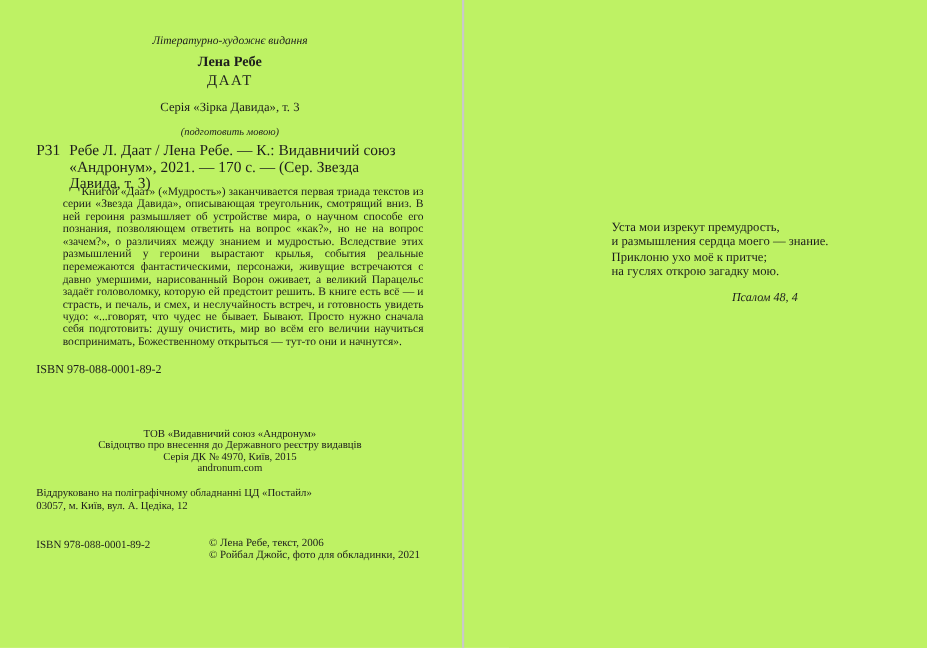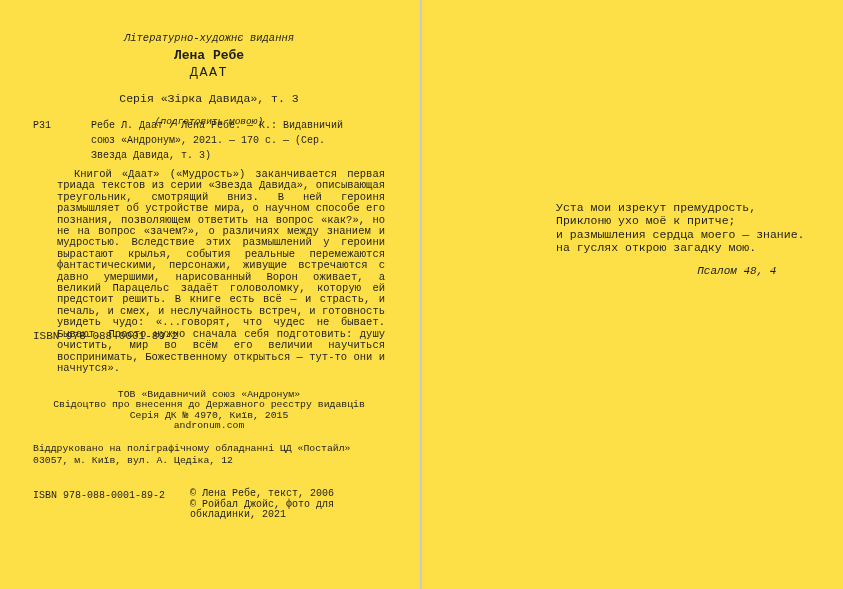--- a/index.html
+++ b/index.html
@@ -1,35 +1,35 @@
 <!DOCTYPE html>
 <html><head>
 <meta charset="utf-8">
 <style>
   html, body { margin:0; padding:0; background:#ffffff; }
   .spread {
     position:relative; width:843px; height:589px; overflow:hidden;
-    background:#fde047; color:#1d1d1d;
-    font-family:Liberation Mono, monospace;
+    background:#bef264; color:#1d1d1d;
+    font-family:Liberation Serif, serif;
     -webkit-font-smoothing:antialiased;
   }
   .divider { position:absolute; left:420px; top:0; width:2px; height:589px; background:#c9c9c9; }
   .page-left  { position:absolute; left:0;   top:0; width:420px; height:589px; }
   .page-right { position:absolute; left:422px; top:0; width:431px; height:589px; }
 
   
   .header { position:absolute; left:33px; top:32px; width:352px; text-align:center; }
   .edition-note { font-style:italic; font-size:10.5px; line-height:12px; }
   .author { font-weight:bold; font-size:13px; line-height:15px; margin-top:4px; }
   .book-title { font-size:13.5px; line-height:15px; letter-spacing:1.5px; margin-top:2px; }
   .series { font-size:11.5px; line-height:13px; margin-top:12px; }
   .lang-note { font-style:italic; font-size:9.5px; line-height:11px; margin-top:11px; }
 
   
-  .bib { position:absolute; left:33px; top:119px; width:327px; font-size:10px; line-height:14.8px; display:flex;gap:28px; }
+  .bib { position:absolute; left:33px; top:131px; width:327px; font-size:14px; line-height:14.8px; display:flex; }
   .bib-code { flex:0 0 30px; }
   .bib-text { flex:1; }
 
   
   .annotation {
     position:absolute; left:57px; top:169px; width:328px; margin:0;
     font-size:10.5px; line-height:11.4px; text-align:justify; text-indent:17px;
   }
 
   .isbn-top { position:absolute; left:33px; top:330px; font-size:11px; }
@@ -92,20 +92,20 @@
       <div class="copyright-line">© Ройбал Джойс, фото для обкладинки, 2021</div>
     </div>
 
   </div>
 
   <div class="divider"></div>
 
   <div class="page-right">
     <div class="quote">
       <div class="quote-line">Уста мои изрекут премудрость,</div>
+      <div class="quote-line">и размышления сердца моего — знание.</div>
       <div class="quote-line">Приклоню ухо моё к притче;</div>
-      <div class="quote-line">и размышления сердца моего — знание.</div>
       <div class="quote-line">на гуслях открою загадку мою.</div>
       <div class="attribution">Псалом 48, 4</div>
     </div>
   </div>
 
 </div>
 
 </body></html>

